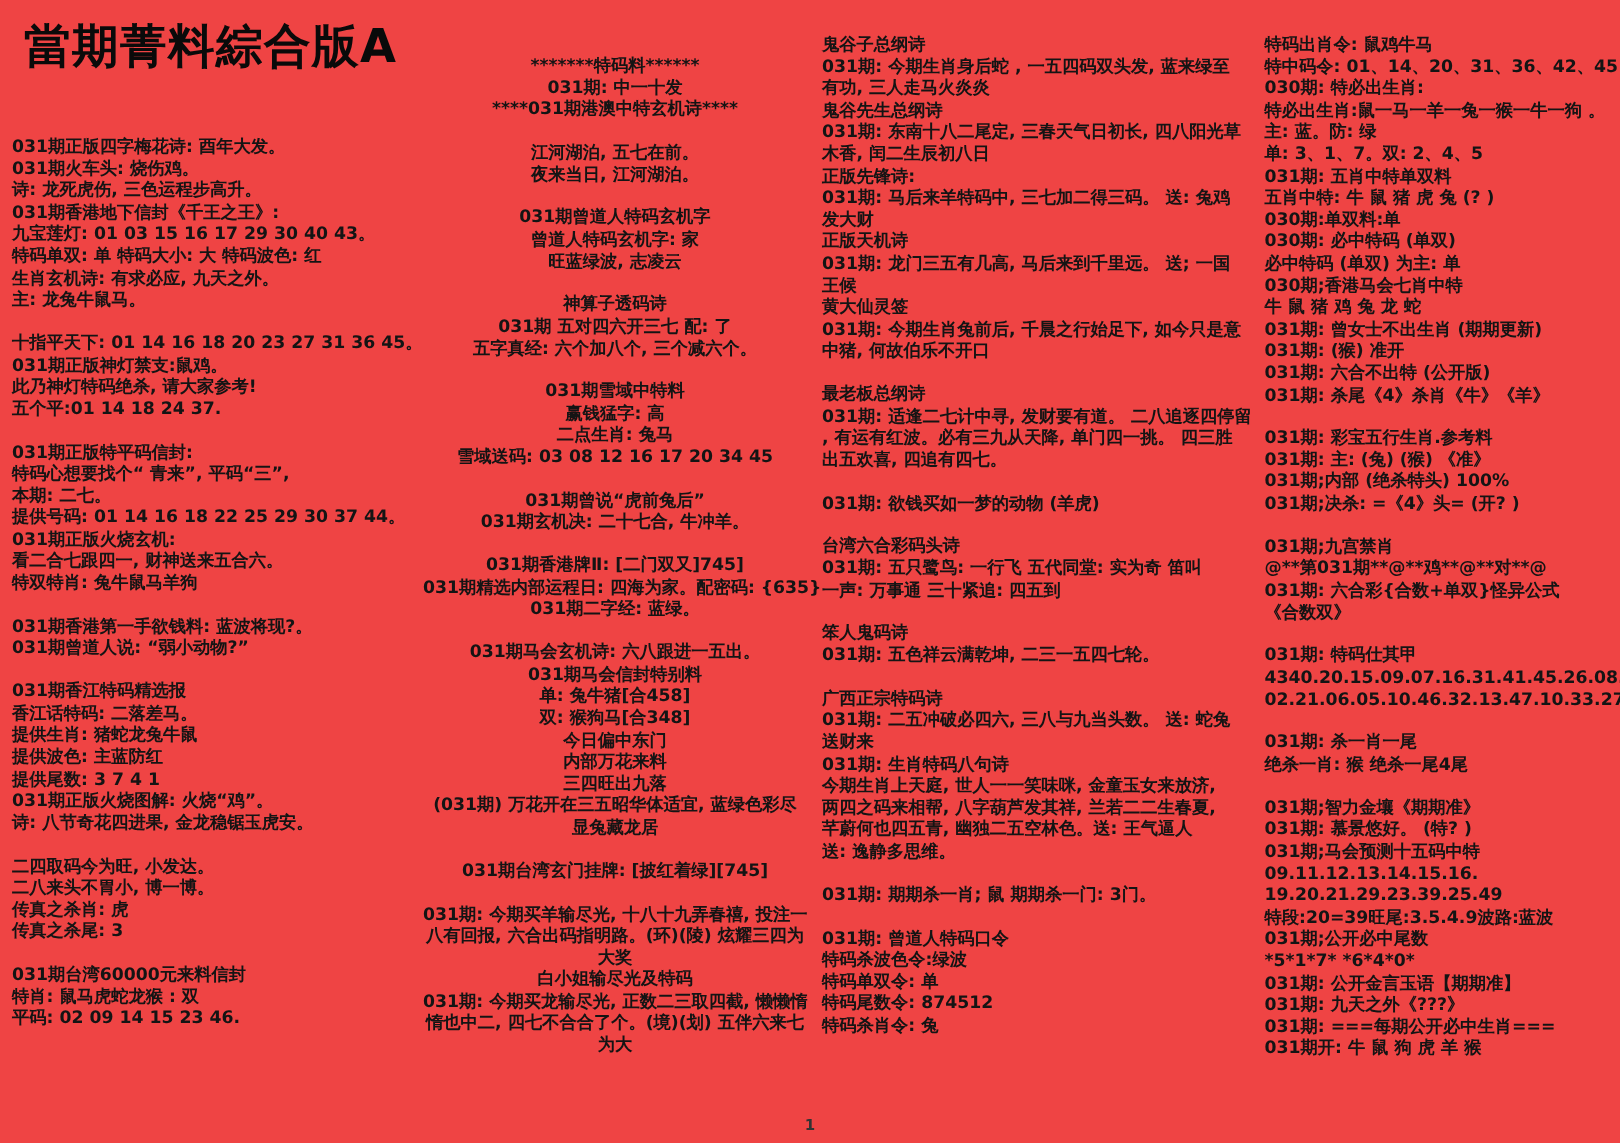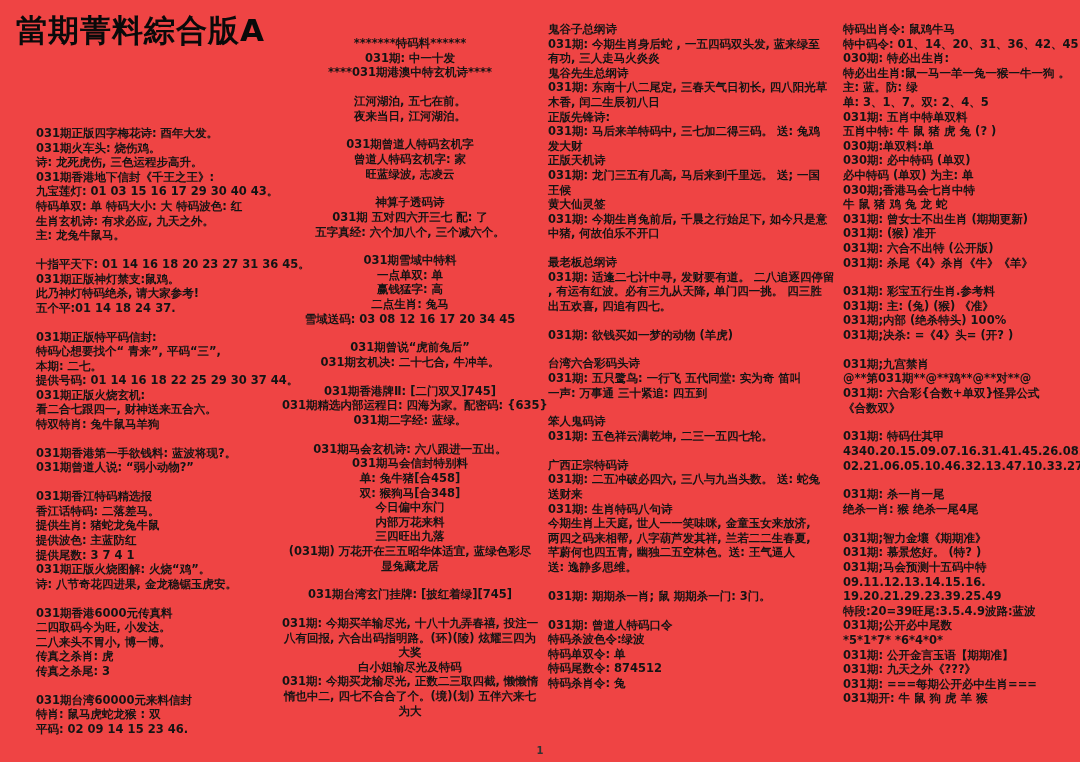--- a/index.html
+++ b/index.html
@@ -17,21 +17,21 @@
     font-size:31px;font-weight:900;letter-spacing:1px;
     color:#0a0a0a;white-space:nowrap;
   }
   .col{position:absolute;}
   .col .line{
     height:14.6px;line-height:14.6px;
     font-size:11.5px;font-weight:bold;
     white-space:nowrap;
   }
   .col .line.blank{height:14.2px;}
-  .col1{left:36px;top:90px;width:252px;margin-top:36px;}
+  .col1{left:8px;top:90px;width:252px;}
   .col2{left:282px;top:36px;width:256px;text-align:center;}
   .col3{left:548px;top:22px;width:292px;}
   .col4{left:843px;top:22px;width:234px;}
   .pagenum{
     position:absolute;left:0;right:0;bottom:6px;
     text-align:center;font-size:10px;font-weight:bold;color:#333;
   }
 </style>
 </head>
 <body>
@@ -66,21 +66,20 @@
       <div class="line">031期曾道人说: “弱小动物?”</div>
       <div class="line blank"></div>
       <div class="line">031期香江特码精选报</div>
       <div class="line">香江话特码: 二落差马。</div>
       <div class="line">提供生肖: 猪蛇龙兔牛鼠</div>
       <div class="line">提供波色: 主蓝防红</div>
       <div class="line">提供尾数: 3 7 4 1</div>
       <div class="line">031期正版火烧图解: 火烧“鸡”。</div>
       <div class="line">诗: 八节奇花四进果, 金龙稳锯玉虎安。</div>
       <div class="line blank"></div>
-      <div class="line">031期香港6000元传真料</div>
       <div class="line">二四取码今为旺, 小发达。</div>
       <div class="line">二八来头不胃小, 博一博。</div>
       <div class="line">传真之杀肖: 虎</div>
       <div class="line">传真之杀尾: 3</div>
       <div class="line blank"></div>
       <div class="line">031期台湾60000元来料信封</div>
       <div class="line">特肖: 鼠马虎蛇龙猴 : 双</div>
       <div class="line">平码: 02 09 14 15 23 46.</div>
     </div>
   <div class="col col2">
@@ -93,21 +92,20 @@
       <div class="line blank"></div>
       <div class="line">031期曾道人特码玄机字</div>
       <div class="line">曾道人特码玄机字: 家</div>
       <div class="line">旺蓝绿波, 志凌云</div>
       <div class="line blank"></div>
       <div class="line">神算子透码诗</div>
       <div class="line">031期  五对四六开三七  配: 了</div>
       <div class="line">五字真经: 六个加八个, 三个减六个。</div>
       <div class="line blank"></div>
       <div class="line">031期雪域中特料</div>
-      <div class="line">一点单双: 单</div>
       <div class="line">赢钱猛字: 高</div>
       <div class="line">二点生肖: 兔马</div>
       <div class="line">雪域送码: 03  08  12  16  17  20  34  45</div>
       <div class="line blank"></div>
       <div class="line">031期曾说“虎前兔后”</div>
       <div class="line">031期玄机决: 二十七合, 牛冲羊。</div>
       <div class="line blank"></div>
       <div class="line">031期香港牌Ⅱ: [二门双又]745]</div>
       <div class="line">031期精选内部运程日: 四海为家。配密码: {635}</div>
       <div class="line">031期二字经: 蓝绿。</div>

